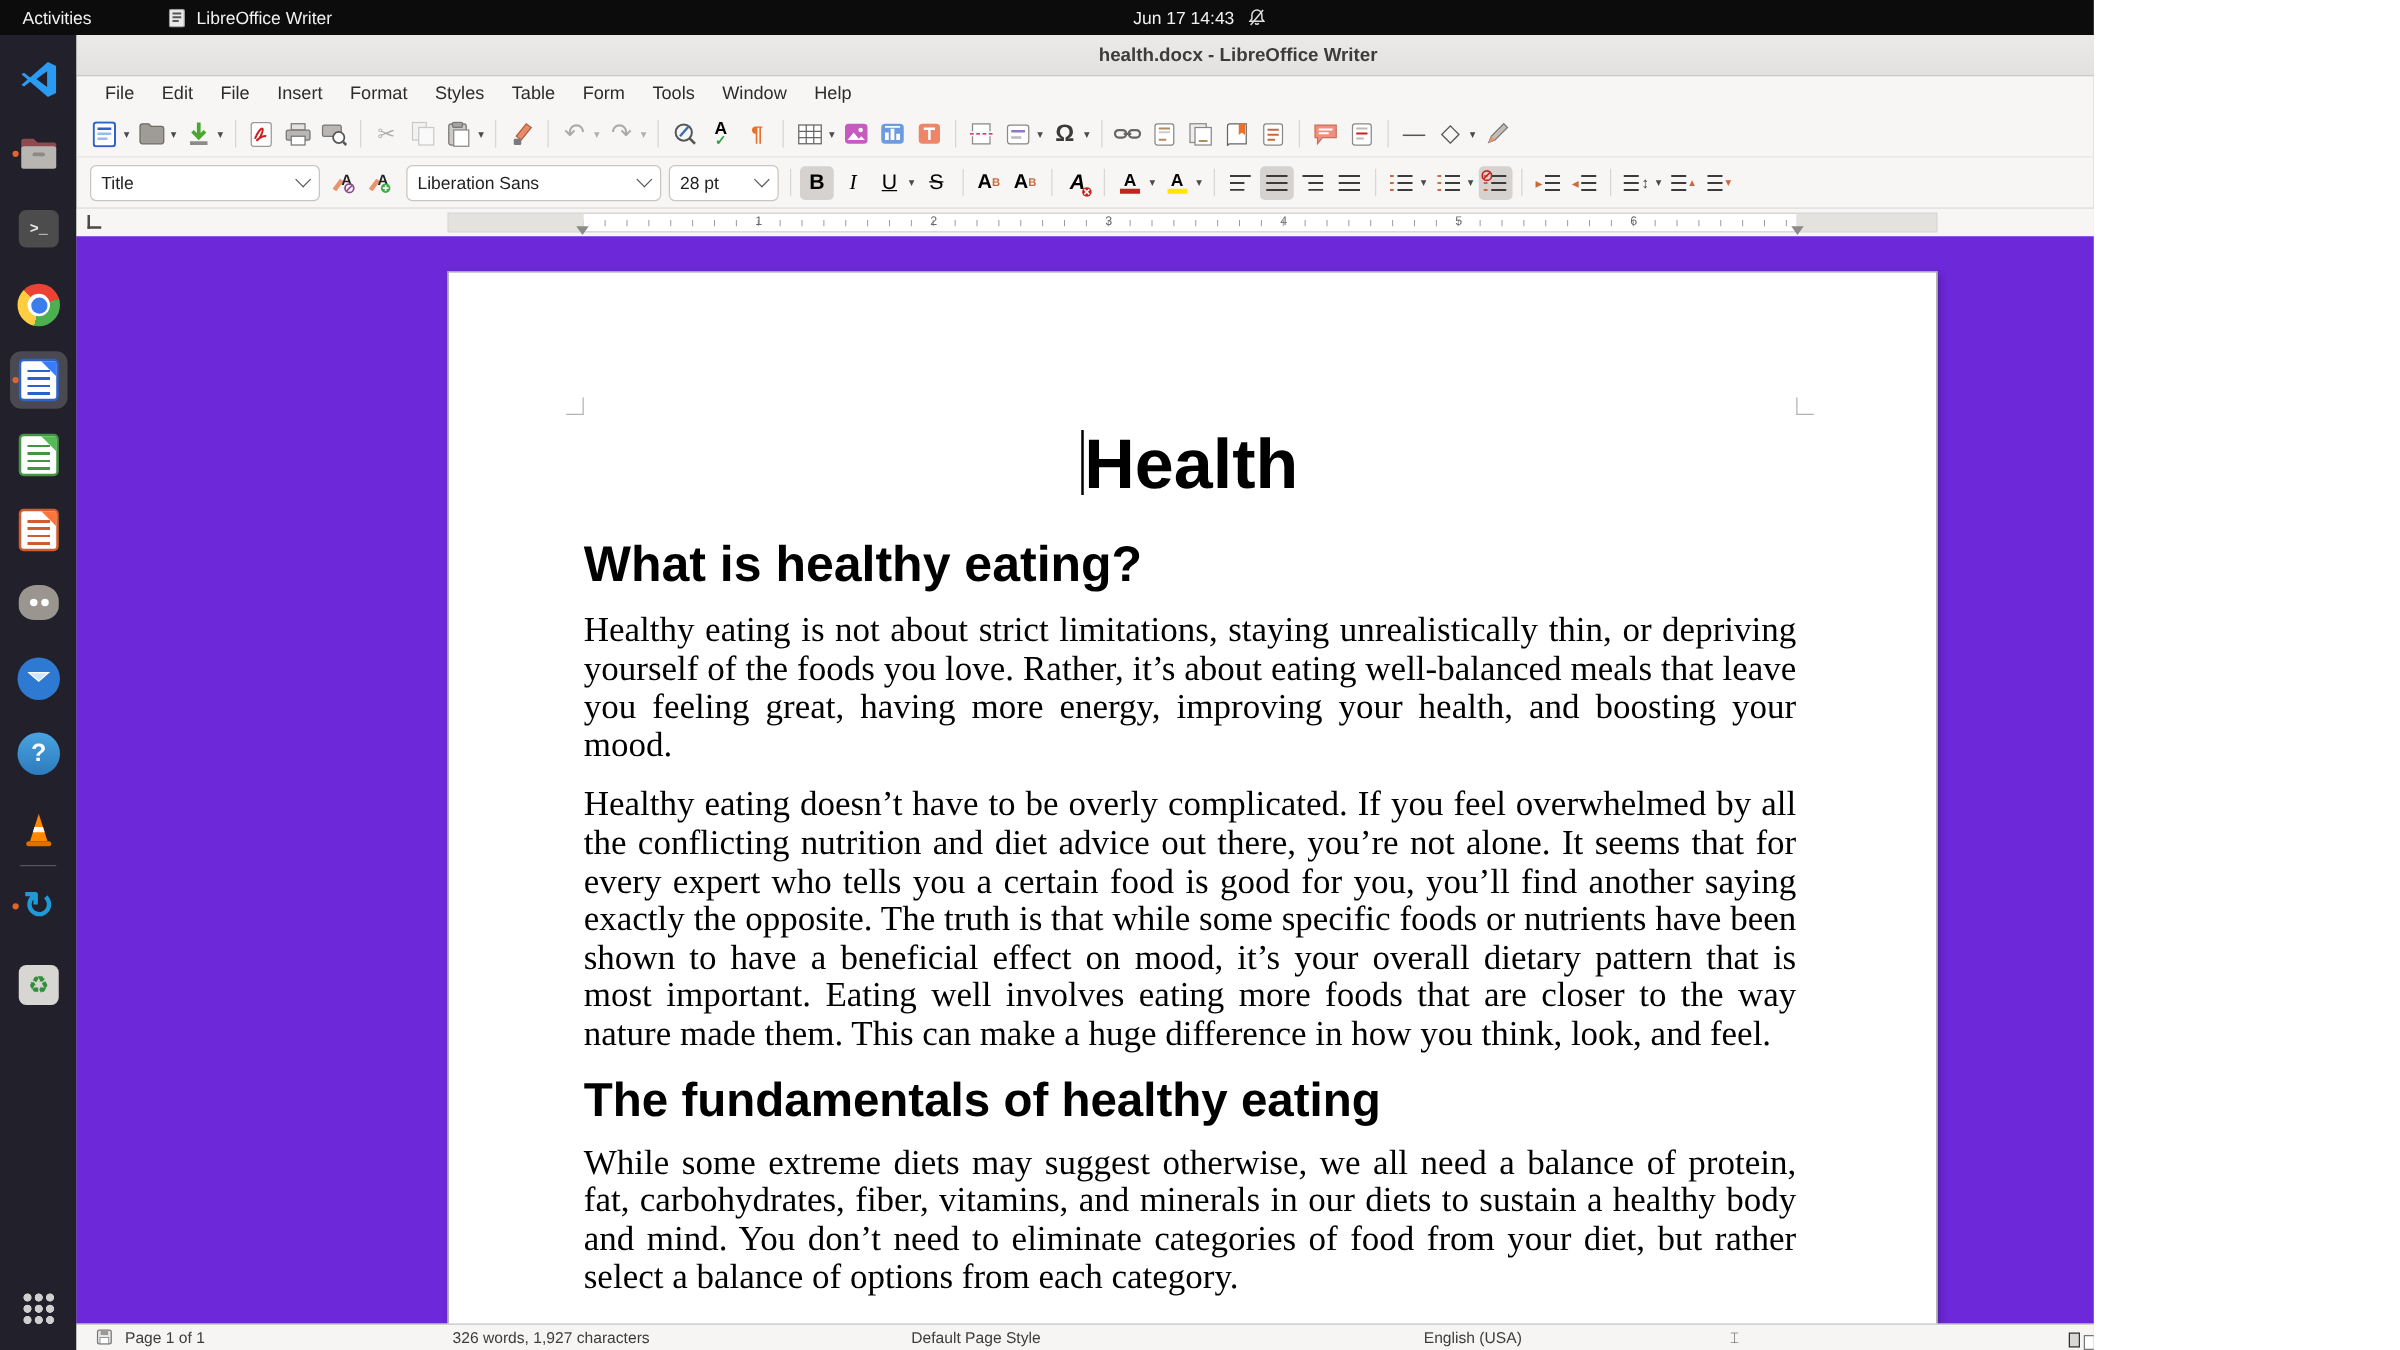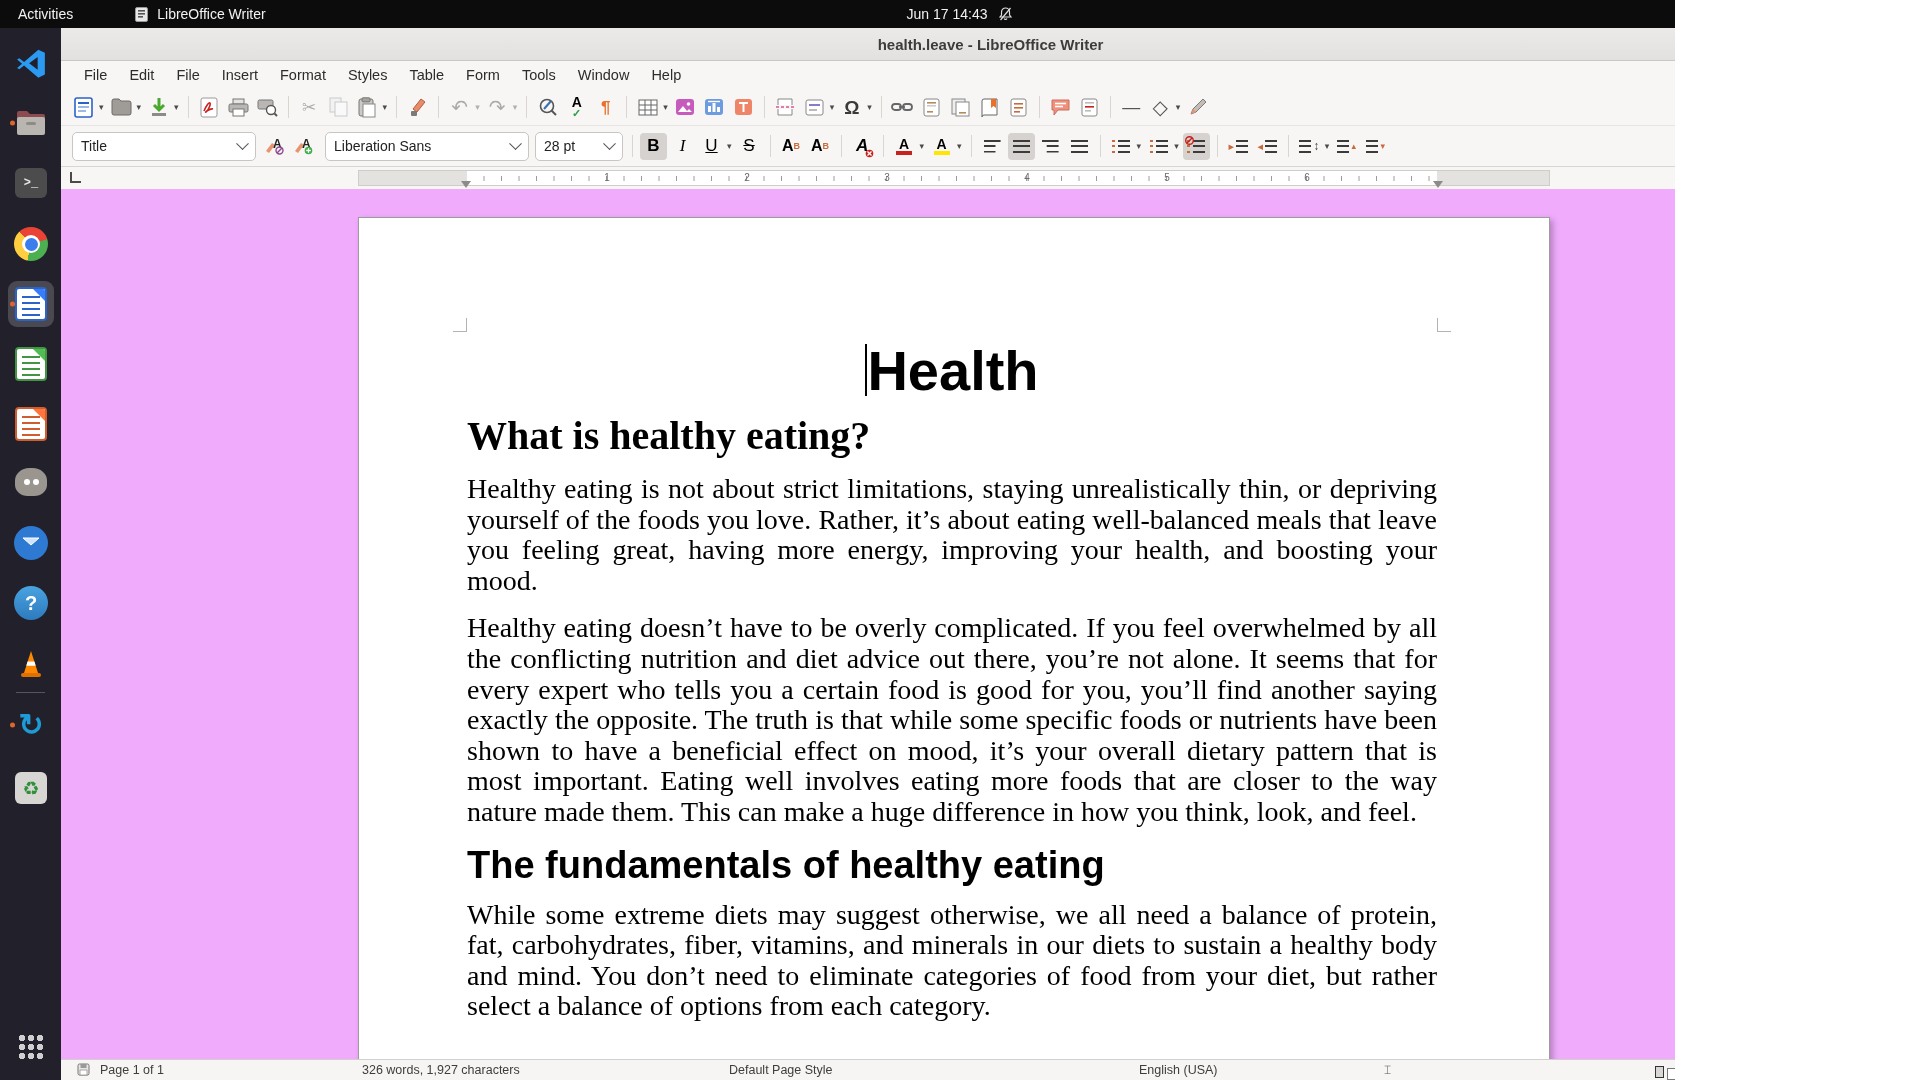--- a/index.html
+++ b/index.html
@@ -80,29 +80,29 @@
   .ruler .marg { position:absolute; top:0; height:100%; background:#e4e2df; }
   .ruler .ticks { position:absolute; left:108px; right:112px; top:0; height:100%;
       background:repeating-linear-gradient(to right, transparent 0 16.5px, #9a9a9a 16.5px 17.5px);
       background-size:17.5px 5px; background-position:0 center; background-repeat:repeat-x; }
   .ruler .num { position:absolute; top:1px; font-size:10px; color:#6a6a6a; transform:translateX(-50%); }
   .tabsel { position:absolute; left:9px; top:5px; width:11px; height:11px; border-left:2px solid #4a4a4a; border-bottom:2px solid #4a4a4a; }
   .indent-marker { position:absolute; top:14px; width:0; height:0; border-left:5px solid transparent; border-right:5px solid transparent; border-bottom:7px solid #8b8b8b; transform:translateX(-50%) rotate(180deg); }
 
   
   .mainrow { flex:1; display:flex; min-height:0; }
-  .canvas { flex:1; position:relative; background:#f0abfc; overflow:hidden; }
+  .canvas { flex:1; position:relative; background:#6d28d9; overflow:hidden; }
   .page { position:absolute; left:297px; top:28px; width:1192px; height:1150px; background:#fff;
           border:1px solid #9c9c9c; box-shadow:3px 3px 6px rgba(0,0,0,.25); padding:118px 112px 0 108px; }
   .cornermark { position:absolute; width:14px; height:14px; }
   .cm-tl { left:94px; top:100px; border-right:1px solid #b5b3b0; border-bottom:1px solid #b5b3b0; }
   .cm-tr { right:98px; top:100px; border-left:1px solid #b5b3b0; border-bottom:1px solid #b5b3b0; }
   .doc-title { font-size:56px; font-weight:bold; color:#000; text-align:center; line-height:70px; font-family:"Liberation Sans",sans-serif; }
   .caret { display:inline-block; width:2px; height:52px; background:#000; vertical-align:-6px; }
-  .doc-h1 { font-size:40px; font-weight:bold; line-height:48px; margin-top:6px; font-family:Liberation Serif, serif; }
+  .doc-h1 { font-size:40px; font-weight:bold; line-height:48px; margin-top:22px; font-family:Liberation Sans, sans-serif; }
   .doc-h2 { font-size:38px; font-weight:bold; line-height:46px; margin-top:14px; font-family:"Liberation Sans",sans-serif; }
   .doc-p  { font-family:"Liberation Serif", serif; font-size:28px; line-height:30.6px; text-align:justify; margin-top:14px; color:#000; }
   .doc-p.last { margin-top:12px; }
 
   
   .vscroll { width:15px; background:#efedec; border-left:1px solid #dddbd9; position:relative; }
   .vthumb { position:absolute; left:2px; top:365px; width:11px; height:80px; border-radius:6px; background:#8f8d8b; }
   .sidebar { width:57px; background:#f6f5f4; border-left:1px solid #d5d3d1; display:flex; flex-direction:column; align-items:center; padding-top:8px; gap:12px; }
   .sbtn { width:40px; height:34px; border-radius:9px; display:flex; align-items:center; justify-content:center; }
   .sbtn.active { background:#dcdad8; }
@@ -248,21 +248,21 @@
       <span style="width:32px;height:32px;background:#d8d6d2;border-radius:6px;display:flex;align-items:center;justify-content:center;color:#2f8f3a;font-size:19px">♻</span>
     </div>
     <div class="dock-item" style="top:996px">
       <span class="appgrid"></span>
     </div>
   </div>
 
   <div class="window">
 
     <div class="titlebar">
-      <span class="title">health.leave - LibreOffice Writer</span>
+      <span class="title">health.docx - LibreOffice Writer</span>
       <div class="winbtns">
         <span class="winbtn">–</span>
         <span class="winbtn">
             <span class="restore-glyph"></span>
           </span>
         <span class="winbtn">×</span>
       </div>
     </div>
 
     <div class="menubar">

